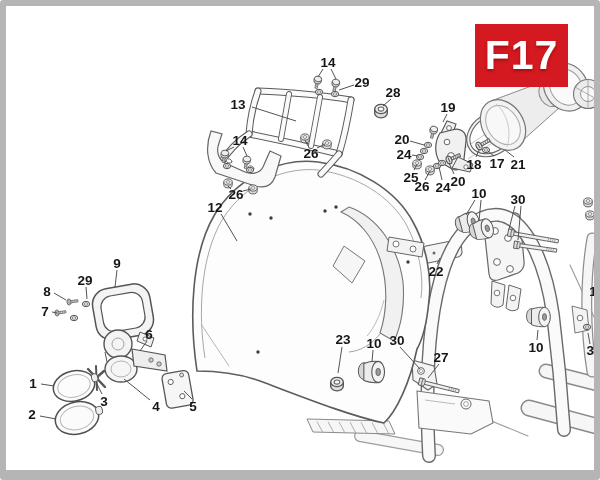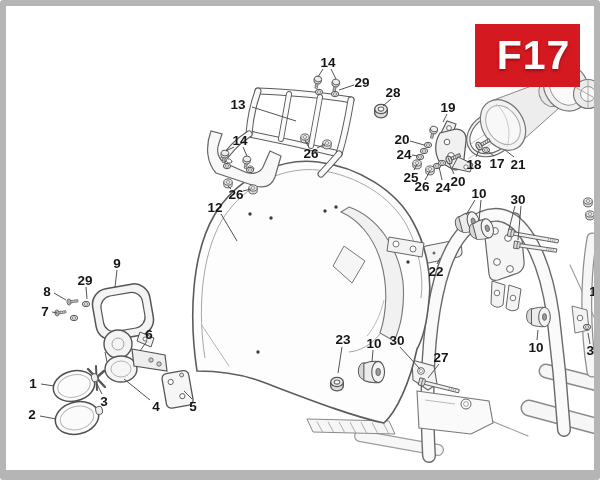--- a/index.html
+++ b/index.html
@@ -2,21 +2,21 @@
 <html><head>
 <meta charset="utf-8">
 <style>
   html,body{margin:0;padding:0;background:#e8e8e8;}
   .stage{position:relative;width:600px;height:480px;background:#ffffff;
          font-family:"Liberation Sans",sans-serif;overflow:hidden;margin:0 auto;}
   .stage svg{position:absolute;left:0;top:0;}
   .badge{position:absolute;left:475px;top:24px;width:93px;height:63px;
          display:flex;align-items:center;justify-content:center;
          font-weight:bold;font-size:41px;letter-spacing:1px;z-index:3;
-         text-shadow:0 2px 3px rgba(90,0,0,.45);padding-left:12px;}
+         text-shadow:0 2px 3px rgba(90,0,0,.45);}
   .frame-border{position:absolute;left:0;top:0;right:0;bottom:0;z-index:5;
          border-style:solid;border-width:6px 6px 10px 6px;border-radius:3px;
          pointer-events:none;}
   .plbl{font:bold 13.5px "Liberation Sans",sans-serif;fill:#161616;}
   text.plbl{dominant-baseline:central;}
 </style>
 </head>
 <body>
 
 <div class="stage" style="background: rgb(255, 255, 255);">

